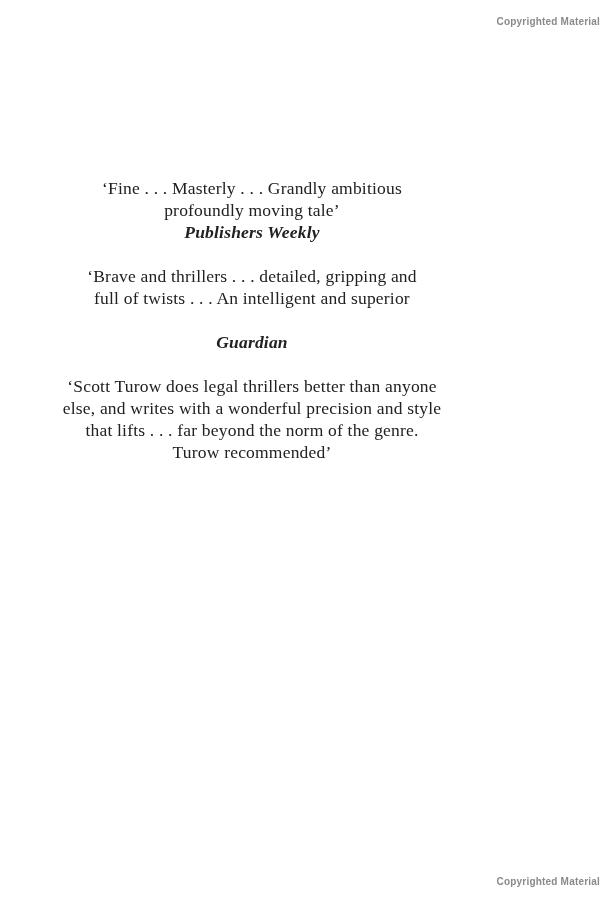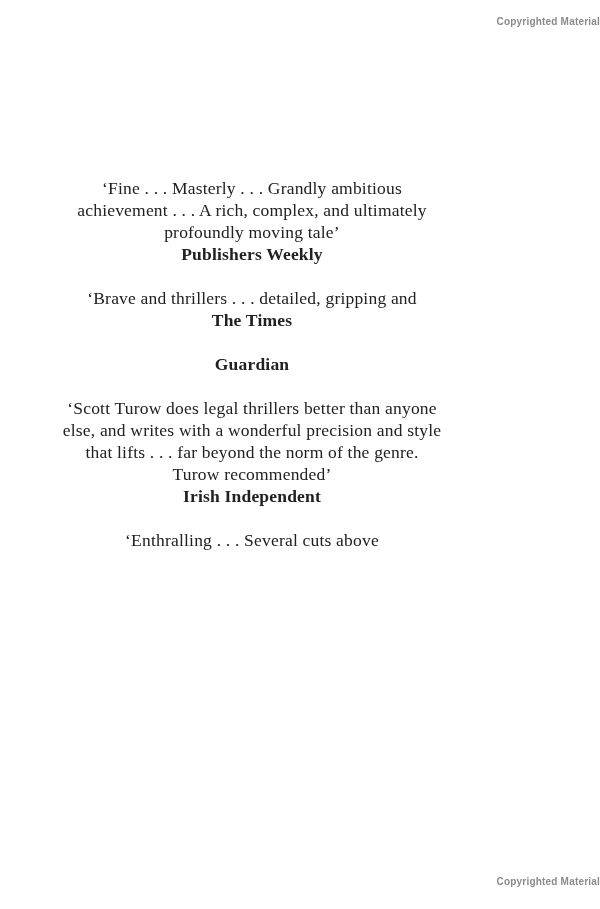--- a/index.html
+++ b/index.html
@@ -43,47 +43,45 @@
     color: #212121;
     letter-spacing: 0.2px;
   }
   .quote-line {
     display: block;
     white-space: nowrap;
   }
   .quote-source {
     display: block;
     font-weight: 700;
+    font-style: italic;
     white-space: nowrap;
   }
 </style>
 </head>
 <body>
 
 <div class="copyright-label top">Copyrighted Material</div>
 
 <div class="quotes-area">
     <div class="quote-block">
       <span class="quote-line">‘Fine . . . Masterly . . . Grandly ambitious</span>
-      <span class="quote-line">achievement . . . A rich, complex, and ultimately</span>
       <span class="quote-line">profoundly moving tale’</span>
       <span class="quote-source">Publishers Weekly</span>
     </div>
     <div class="quote-block">
       <span class="quote-line">‘Brave and thrillers . . . detailed, gripping and</span>
-      <span class="quote-source">The Times</span>
+      <span class="quote-line">full of twists . . . An intelligent and superior</span>
     </div>
     <div class="quote-block">
       <span class="quote-source">Guardian</span>
     </div>
     <div class="quote-block">
       <span class="quote-line">‘Scott Turow does legal thrillers better than anyone</span>
       <span class="quote-line">else, and writes with a wonderful precision and style</span>
       <span class="quote-line">that lifts . . . far beyond the norm of the genre.</span>
       <span class="quote-line">Turow recommended’</span>
-      <span class="quote-source">Irish Independent</span>
     </div>
     <div class="quote-block">
-      <span class="quote-line">‘Enthralling . . . Several cuts above</span>
     </div>
   </div>
 
 <div class="copyright-label bottom">Copyrighted Material</div>
 
 </body></html>

